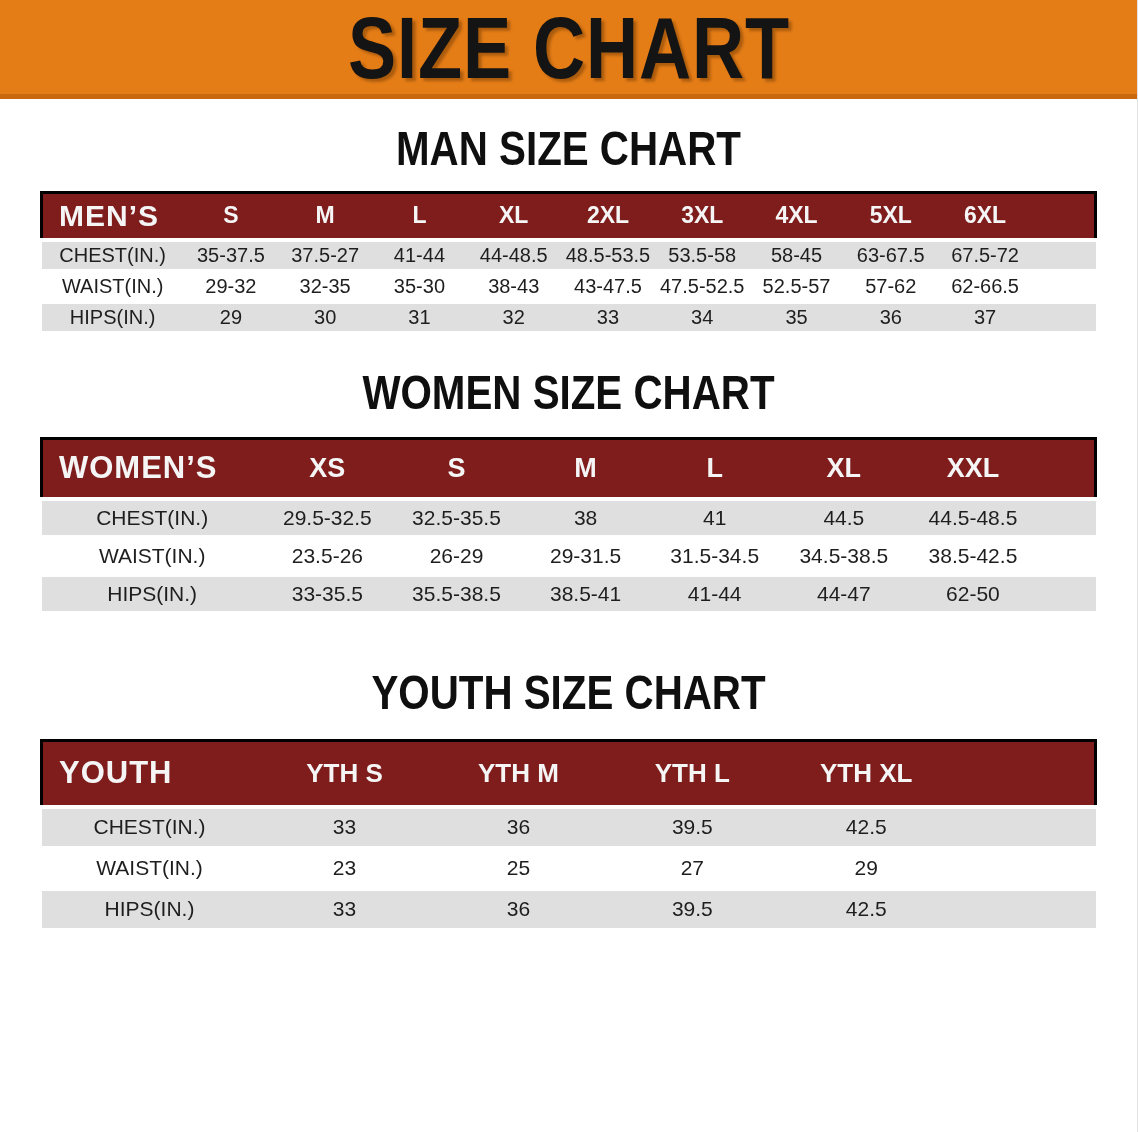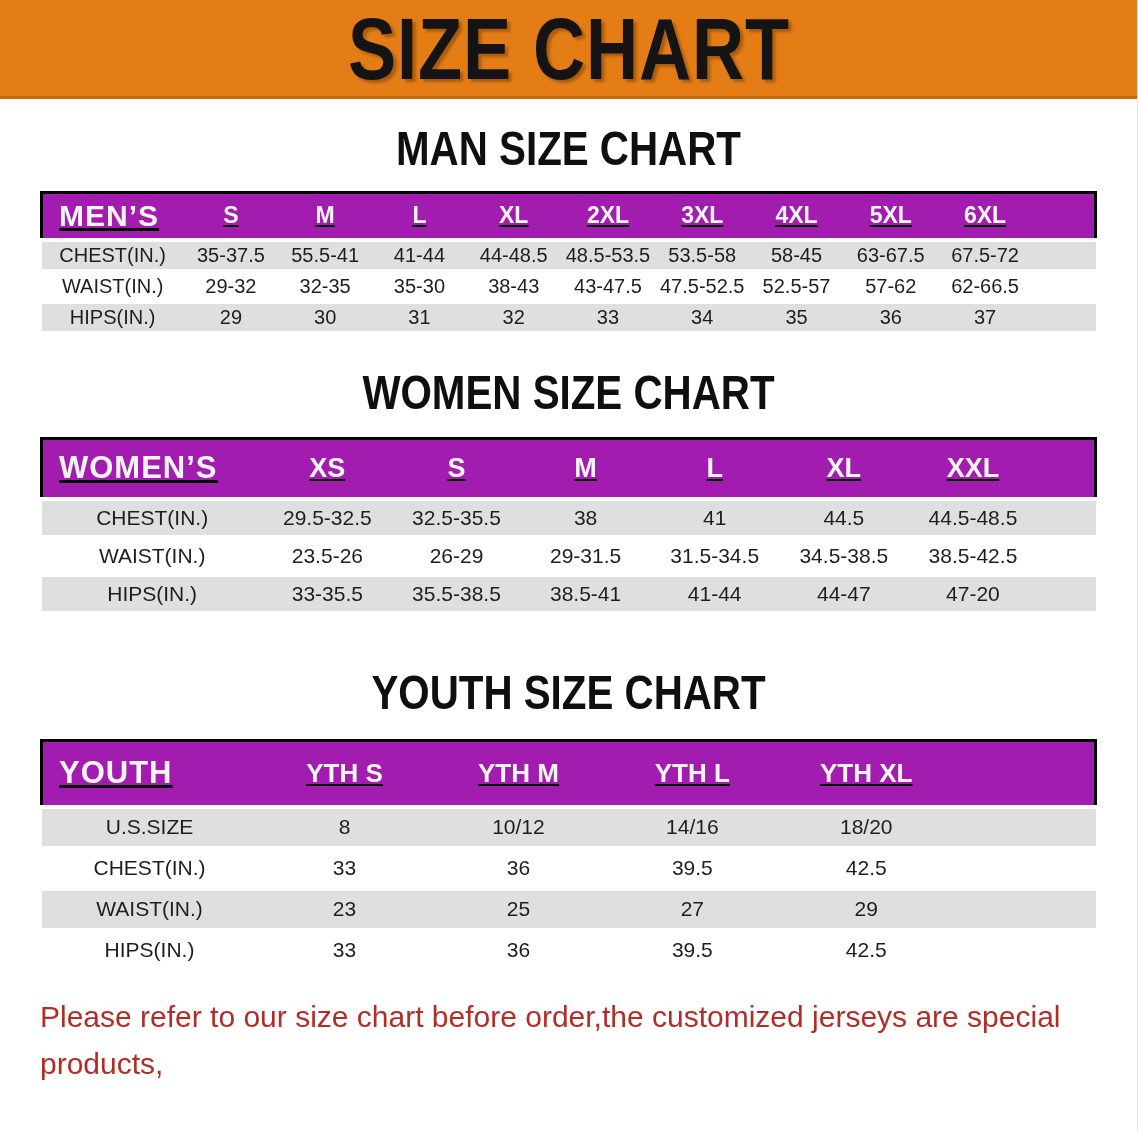--- a/index.html
+++ b/index.html
@@ -8,21 +8,21 @@
     width:1138px; height:1132px; overflow:hidden;
     background:#ffffff;
     font-family:"Liberation Sans", sans-serif;
     border-right:1px solid #e2e2e2;
   }
 
   
   .banner {
     height:99px;
     background:#E57D17;
-    border-bottom:3px solid #000000;
+    border-bottom:5px solid #000000;
     display:flex; align-items:center; justify-content:center;
   }
   .banner h1 {
     margin:0;
     font-size:86px; font-weight:700; color:#141414;
     line-height:1;
     letter-spacing:1px;
     transform:scaleX(0.84) scaleY(1.02);
     text-shadow:4px 3px 3px rgba(100,50,0,0.45);
     white-space:nowrap;
@@ -41,26 +41,25 @@
   .sec-youth .section-heading { margin:54px 0 22px 0; }
 
   
   .size-table {
     border-collapse:collapse;
     table-layout:fixed;
     width:1057px;
     margin-left:40px;
   }
   .size-table thead tr {
-    background:#a21caf;
+    background:#7f1d1d;
     border-top:3px solid #000;
     border-left:3px solid #000;
     border-right:3px solid #000;
     border-bottom:4px solid #ffffff;
-    text-decoration:underline;
   }
   .size-table th {
     color:#f5f5f5; font-weight:700; text-align:center;
     padding:0; white-space:nowrap;
   }
   .size-table th.lbl {
     text-align:left; padding-left:16px; letter-spacing:1px;
   }
   .size-table tbody tr { border-bottom:4px solid #ffffff;padding-left:43px; }
   .size-table tbody tr:nth-child(odd)  { background:#DFDFDF; }
@@ -122,21 +121,21 @@
             <th>4XL</th>
             <th>5XL</th>
             <th>6XL</th>
             <th class="filler"></th>
           </tr>
         </thead>
         <tbody>
           <tr>
             <td class="lbl">CHEST(IN.)</td>
             <td>35-37.5</td>
-            <td>55.5-41</td>
+            <td>37.5-27</td>
             <td>41-44</td>
             <td>44-48.5</td>
             <td>48.5-53.5</td>
             <td>53.5-58</td>
             <td>58-45</td>
             <td>63-67.5</td>
             <td>67.5-72</td>
             <td class="filler"></td>
           </tr>
           <tr>
@@ -205,21 +204,21 @@
             <td>38.5-42.5</td>
             <td class="filler"></td>
           </tr>
           <tr>
             <td class="lbl">HIPS(IN.)</td>
             <td>33-35.5</td>
             <td>35.5-38.5</td>
             <td>38.5-41</td>
             <td>41-44</td>
             <td>44-47</td>
-            <td>47-20</td>
+            <td>62-50</td>
             <td class="filler"></td>
           </tr>
         </tbody>
       </table>
   </section>
 
   <section class="chart-section sec-youth">
     <h2 class="section-heading">YOUTH SIZE CHART</h2>
     <table class="size-table tbl-youth">
         <thead>
@@ -227,28 +226,20 @@
             <th class="lbl">YOUTH</th>
             <th>YTH S</th>
             <th>YTH M</th>
             <th>YTH L</th>
             <th>YTH XL</th>
             <th class="filler"></th>
           </tr>
         </thead>
         <tbody>
           <tr>
-            <td class="lbl">U.S.SIZE</td>
-            <td>8</td>
-            <td>10/12</td>
-            <td>14/16</td>
-            <td>18/20</td>
-            <td class="filler"></td>
-          </tr>
-          <tr>
             <td class="lbl">CHEST(IN.)</td>
             <td>33</td>
             <td>36</td>
             <td>39.5</td>
             <td>42.5</td>
             <td class="filler"></td>
           </tr>
           <tr>
             <td class="lbl">WAIST(IN.)</td>
             <td>23</td>
@@ -263,16 +254,15 @@
             <td>36</td>
             <td>39.5</td>
             <td>42.5</td>
             <td class="filler"></td>
           </tr>
         </tbody>
       </table>
   </section>
 
   <footer class="disclaimer" style="color: rgb(176, 46, 40);">
-    <div>Please refer to our size chart before order,the customized jerseys are special products,</div>
   </footer>
 
 </div>
 
 </body></html>

